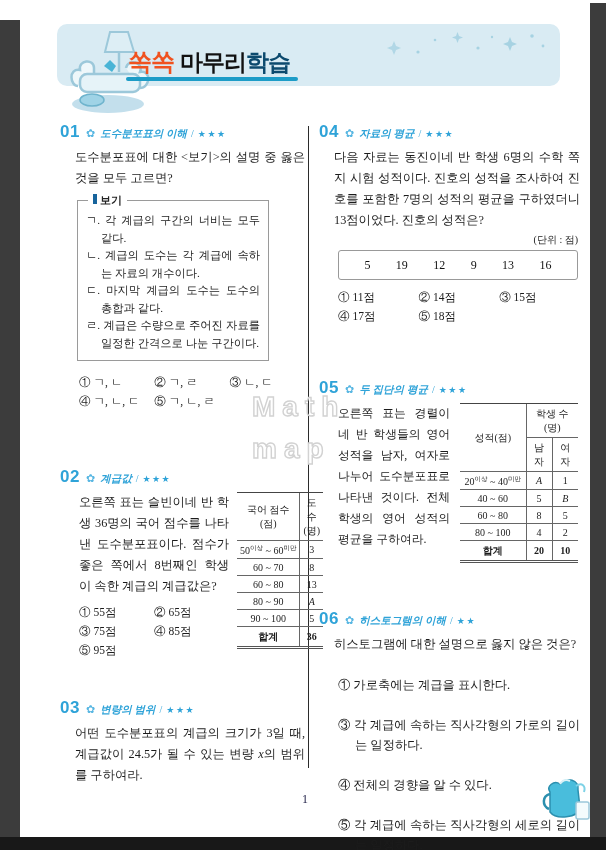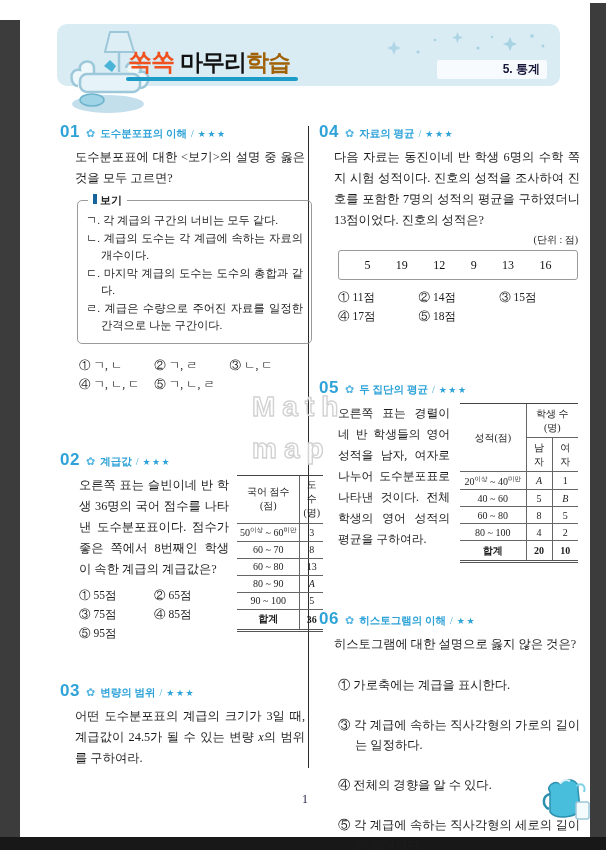--- a/index.html
+++ b/index.html
@@ -12,21 +12,21 @@
   .frame-right { right:0; top:3px; width:16px; height:847px; }
   .frame-bottom{ left:0; bottom:0; width:606px; height:13px; background:#181818; }
 
   
   .header-band { position:absolute; left:57px; top:24px; width:503px; height:62px;
                  background:#d9ebf3; border-radius:10px; }
   .sofa { position:absolute; left:52px; top:16px; }
   .title-row { position:absolute; left:128px; top:46px; font-family:"Liberation Sans", sans-serif; }
   .badge { color:#f0521f; font-weight:bold; font-size:24px; letter-spacing:-1px; }
   .title-bold { color:#111; font-weight:bold; font-size:23px; letter-spacing:-1px; margin-left:6px; }
-  .title-light { color:#a16207; font-weight:600; font-size:23px; letter-spacing:-1px; }
+  .title-light { color:#0c4a6e; font-weight:600; font-size:23px; letter-spacing:-1px; }
   .title-underline { position:absolute; left:126px; top:77px; width:172px; height:4px; background:#1d9cc7; border-radius:2px; }
   .chapter-strip { position:absolute; left:437px; top:60px; width:110px; height:19px;
                    background:rgba(255,255,255,0.8); border-radius:2px; text-align:right;
                    font-family:"Liberation Sans", sans-serif; font-size:12px; font-weight:bold;
                    color:#17173a; line-height:19px; padding-right:7px; }
   .sparkle { position:absolute; }
 
   
   .watermark { position:absolute; left:252px; top:386px; z-index:1; pointer-events:none;
                font-family:"Liberation Sans", sans-serif; font-weight:bold; font-size:28px;
@@ -35,28 +35,28 @@
 
   
   .col-divider { position:absolute; left:308px; top:126px; width:1.4px; height:642px; background:#2b2b2b; }
   .col { position:absolute; top:122px; z-index:2; }
   .col-left  { left:60px;  width:245px; }
   .col-right { left:319px; width:261px; }
 
   .phead { display:flex; align-items:baseline; color:#2fa3d8; margin-bottom:5px; }
   .pnum { font-family:"Liberation Sans", sans-serif; font-weight:bold; font-size:17px; letter-spacing:0.5px;text-align:center; }
   .flower { font-size:11px; margin:0 5px 0 6px; color:#57b6e2; }
-  .ptopic { font-family:"Liberation Sans", sans-serif; font-weight:bold; font-size:10.5px; }
+  .ptopic { font-family:"Liberation Sans", sans-serif; font-weight:bold; font-size:10.5px;font-style:italic; }
   .psep { font-size:10px; margin:0 4px; }
   .pstars { font-size:9px; letter-spacing:1.5px; }
   .pbody { margin-left:15px; font-size:12.3px; line-height:21px; color:#1c1c1c; text-align:justify; }
 
   
-  .bokibox { position:relative; margin:11px 0 12px 17px; width:235px; border:1px solid #9a9a9a;
-             border-radius:5px; padding:11px 8px 8px 8px; background:transparent; }
+  .bokibox { position:relative; margin:11px 0 12px 17px; width:192px; border:1px solid #9a9a9a;
+             border-radius:0; padding:11px 8px 8px 8px; background:transparent; }
   .bokilabel { position:absolute; top:-8px; left:10px; background:#ffffff; padding:0 5px;
                font-family:"Liberation Sans", sans-serif; font-size:11px; font-weight:bold; color:#222; }
   .bokibar { display:inline-block; width:4px; height:10px; background:#17649c; margin-right:3px; }
   .bokiitem { font-size:11.3px; line-height:17.5px; color:#1c1c1c; text-align:justify;
               padding-left:15px; text-indent:-15px; }
 
   .choices { margin-left:19px; display:flex; flex-wrap:wrap; font-size:11.5px; color:#1c1c1c; }
   .choices span { width:33.3%; line-height:19px; }
   .choices.two span { width:50%; }
 
@@ -109,21 +109,20 @@
     <path d="M88,72 C98,72 100,54 88,56 C92,46 76,42 74,52" fill="#eef7fa" stroke="#9cc8da" stroke-width="2.5"></path>
     <rect x="28" y="58" width="60" height="18" rx="7" fill="#e6f3f8" stroke="#9cc8da" stroke-width="2.5"></rect>
     <path d="M52,50 l6,-6 6,6 -4,6 z" fill="#49b4d6"></path>
     <ellipse cx="40" cy="84" rx="12" ry="6" fill="#9fd3e6" stroke="#6fb4cd" stroke-width="1.5"></ellipse>
   </svg>
 
   <div class="title-row">
     <span class="badge">쏙쏙</span><span class="title-bold">마무리</span><span class="title-light">학습</span>
   </div>
   <div class="title-underline"></div>
-  <div class="chapter-strip">5. 통계</div>
 
   <svg class="sparkle" style="left:380px; top:28px;" width="175" height="34" viewBox="0 0 175 34">
     <g fill="#a6d2e2">
       <path d="M12,18 l2,-5 2,5 5,2 -5,2 -2,5 -2,-5 -5,-2 z" opacity="0.8"></path>
       <circle cx="38" cy="24" r="1.6"></circle>
         <circle cx="55" cy="12" r="1.3"></circle>
       <path d="M76,8 l1.5,-4 1.5,4 4,1.5 -4,1.5 -1.5,4 -1.5,-4 -4,-1.5 z" opacity="0.9"></path>
       <circle cx="98" cy="20" r="1.6"></circle>
         <circle cx="112" cy="9" r="1.2"></circle>
       <path d="M128,14 l2,-5 2,5 5,2 -5,2 -2,5 -2,-5 -5,-2 z"></path>

